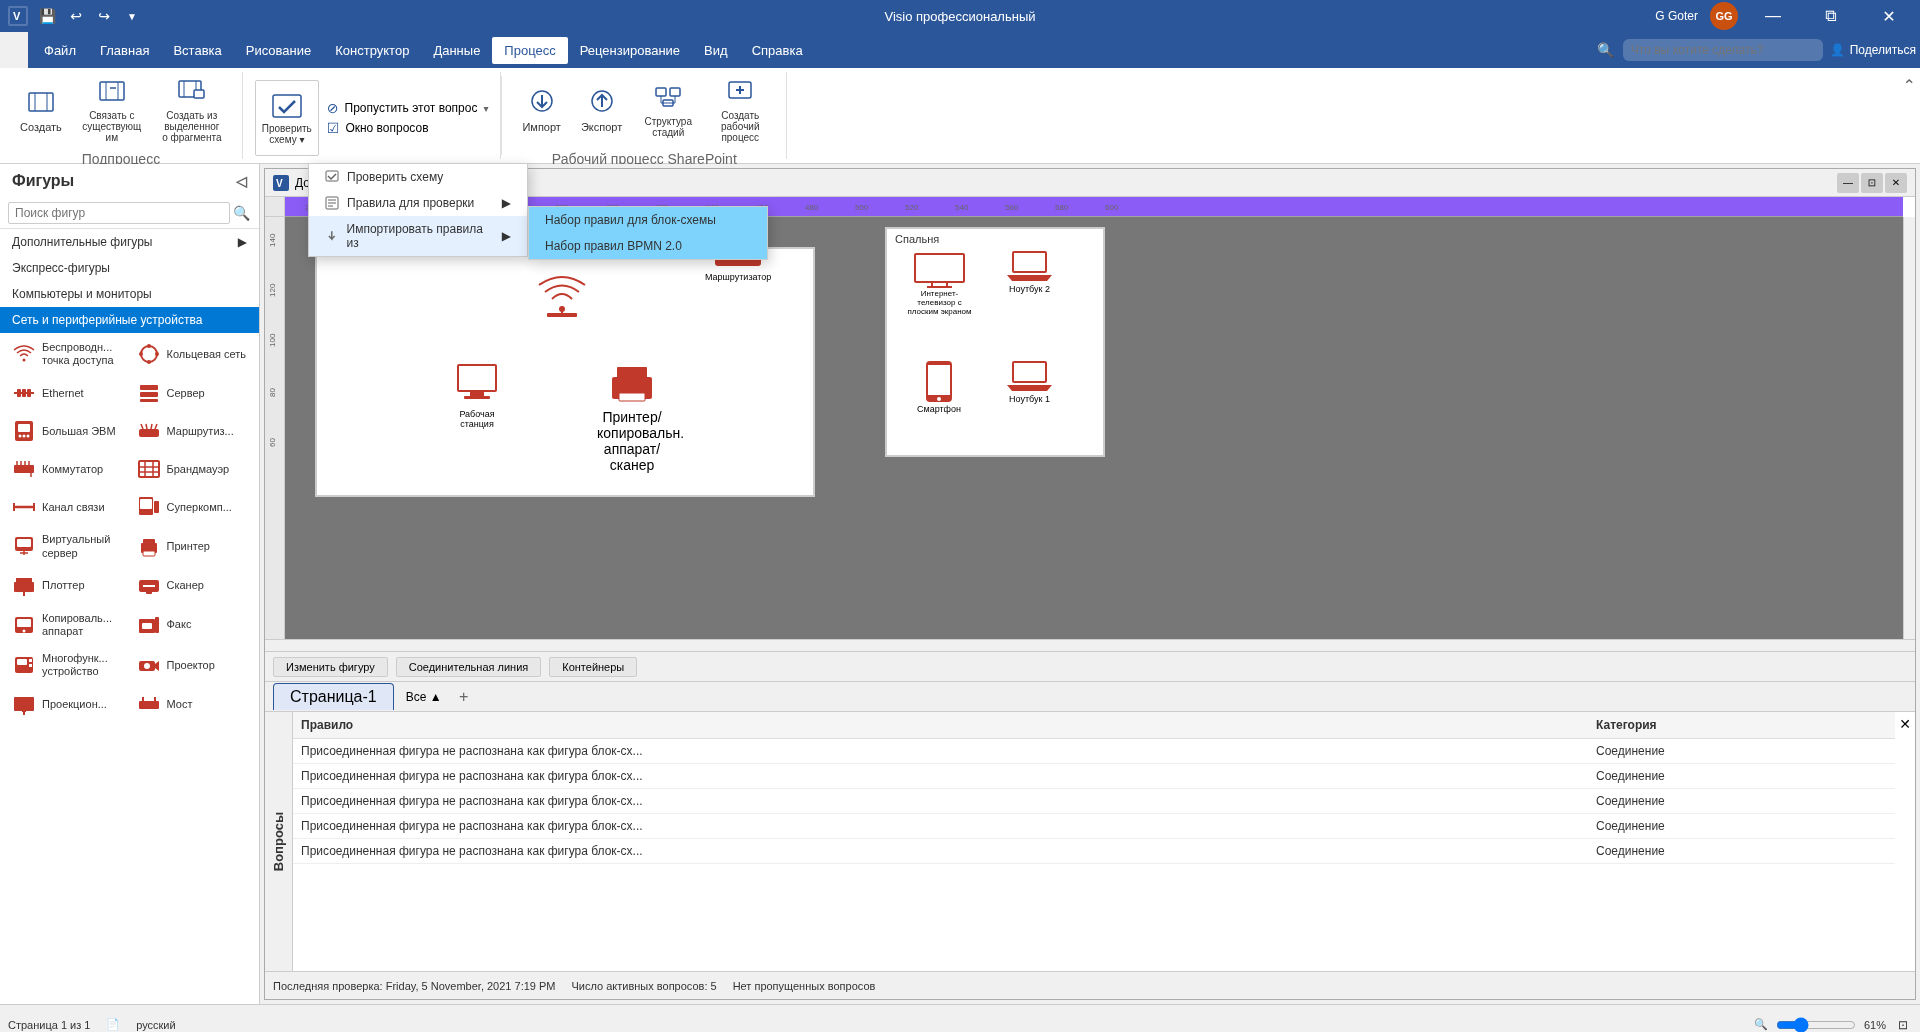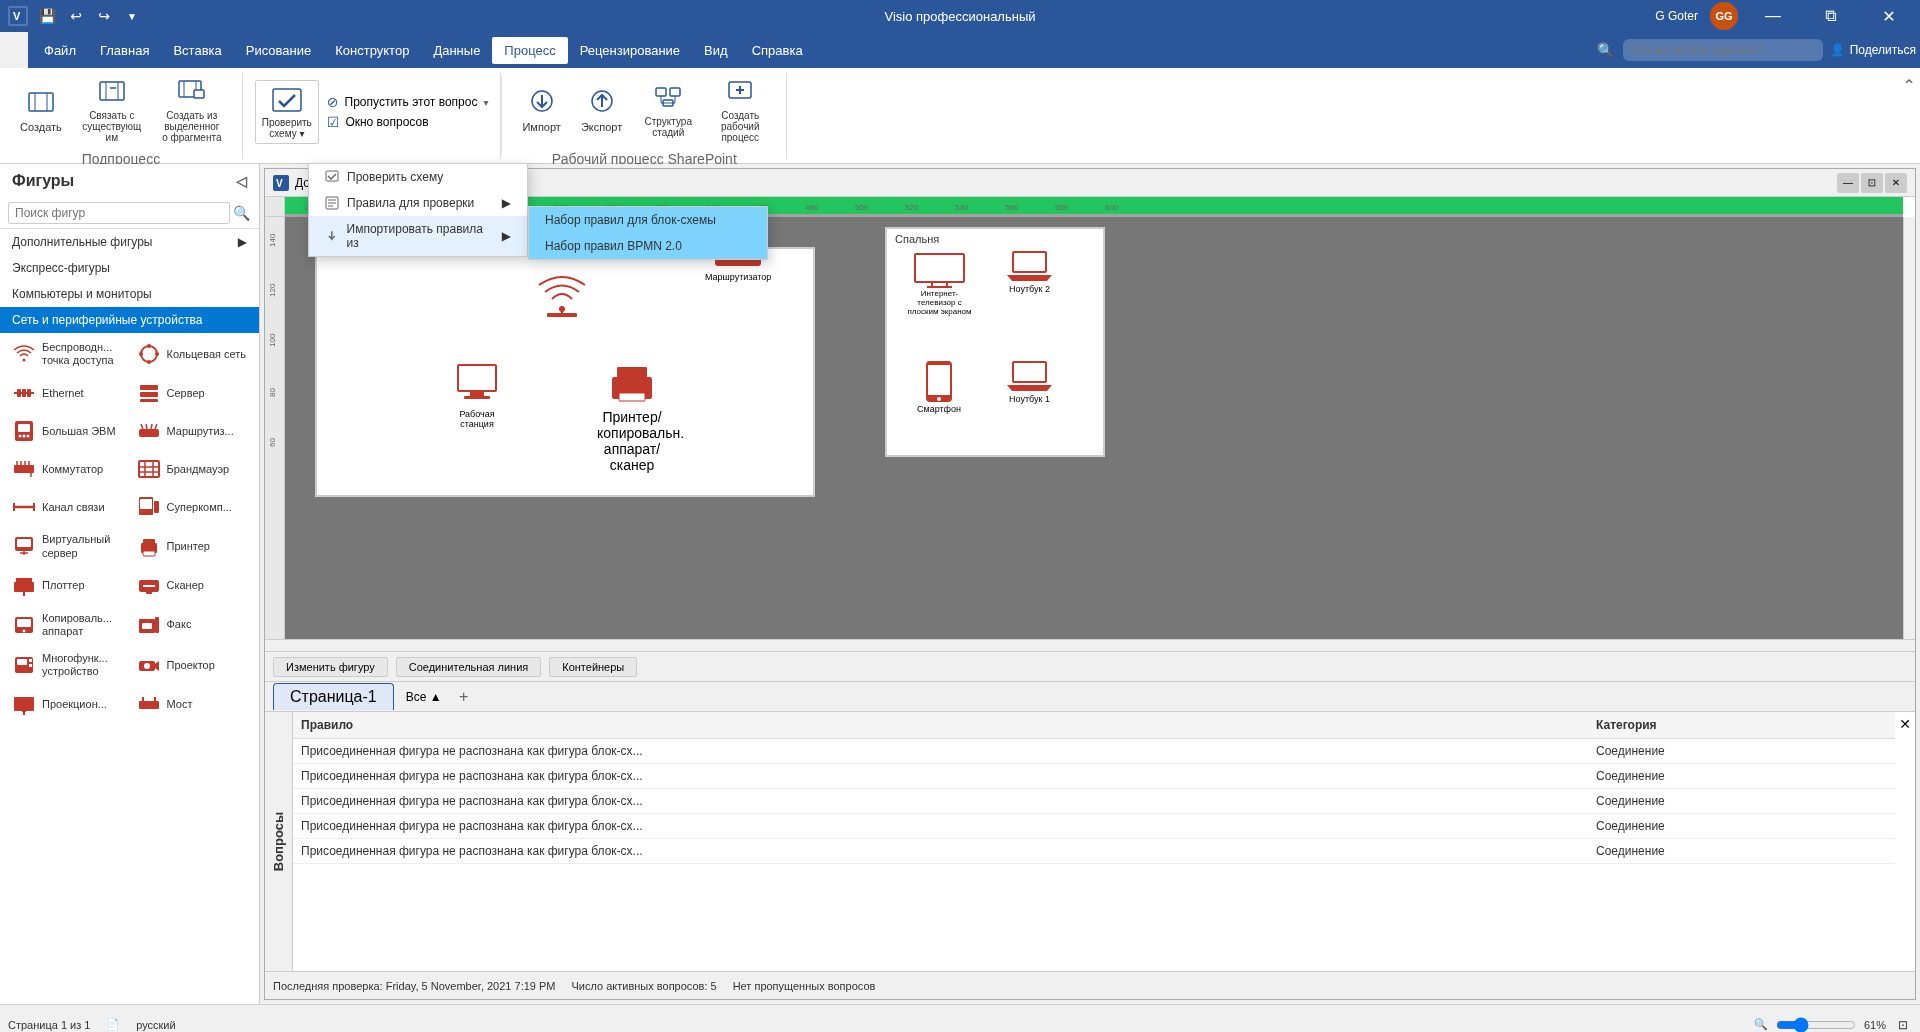--- a/index.html
+++ b/index.html
@@ -413,21 +413,21 @@
         <span style="font-size:10px;text-align:center;max-width:60px;word-break:break-word;">Создать из выделенного фрагмента</span>
       </div>
     </div>
     <div class="ribbon-group-label">Подпроцесс</div>
   </div>
 
   <div class="ribbon-group" style="gap:6px;">
 
     <div class="ribbon-buttons" style="flex-direction:column;align-items:flex-start;gap:4px;padding-top:8px;">
       <div style="display:flex;align-items:center;">
-        <div style="display:flex;flex-direction:column;align-items:center;cursor:pointer;border:1px solid #ccc;padding:4px 6px;border-radius:2px;margin-right:8px;">
+        <div style="display:flex;flex-direction:column;align-items:center;cursor:pointer;border:1px solid #ccc;padding:10px 6px;border-radius:2px;margin-right:8px;">
           <svg width="32" height="32" viewBox="0 0 32 32">
             <rect x="2" y="4" width="28" height="22" rx="2" fill="none" stroke="#2b579a" stroke-width="1.5"></rect>
             <polyline points="8,16 13,21 24,10" fill="none" stroke="#2b579a" stroke-width="2.5"></polyline>
           </svg>
           <span style="font-size:10px;color:#333;">Проверить</span>
           <span style="font-size:10px;color:#333;">схему ▾</span>
         </div>
         <div style="display:flex;flex-direction:column;gap:4px;">
           <div style="display:flex;align-items:center;gap:6px;cursor:pointer;font-size:12px;">
             <span style="font-size:14px;color:#2b579a;">⊘</span>
@@ -772,21 +772,21 @@
         <div class="doc-win-btns">
           <div class="doc-win-btn">—</div>
           <div class="doc-win-btn">⊡</div>
           <div class="doc-win-btn">✕</div>
         </div>
       </div>
 
       <div style="flex:1;display:flex;flex-direction:column;overflow:hidden;">
         <div style="display:flex;height:20px;flex-shrink:0;">
           <div style="width:20px;height:20px;background:#e8e8e8;border-right:1px solid #ccc;border-bottom:1px solid #ccc;flex-shrink:0;"></div>
-          <div style="flex:1;height:20px;background:#22c55e;border-bottom:3px solid #a3a3a3;overflow:hidden;position:relative;">
+          <div style="flex:1;height:20px;background:#8b5cf6;border-bottom:1px solid #a3a3a3;overflow:hidden;position:relative;">
             <svg width="100%" height="20" style="position:absolute;top:0;left:0;">
               <text x="20" y="13" font-size="8" fill="#666">280</text>
               <text x="70" y="13" font-size="8" fill="#666">300</text>
               <text x="120" y="13" font-size="8" fill="#666">320</text>
               <text x="170" y="13" font-size="8" fill="#666">340</text>
               <text x="220" y="13" font-size="8" fill="#666">360</text>
               <text x="270" y="13" font-size="8" fill="#666">380</text>
               <text x="320" y="13" font-size="8" fill="#666">400</text>
               <text x="370" y="13" font-size="8" fill="#666">420</text>
               <text x="420" y="13" font-size="8" fill="#666">440</text>

